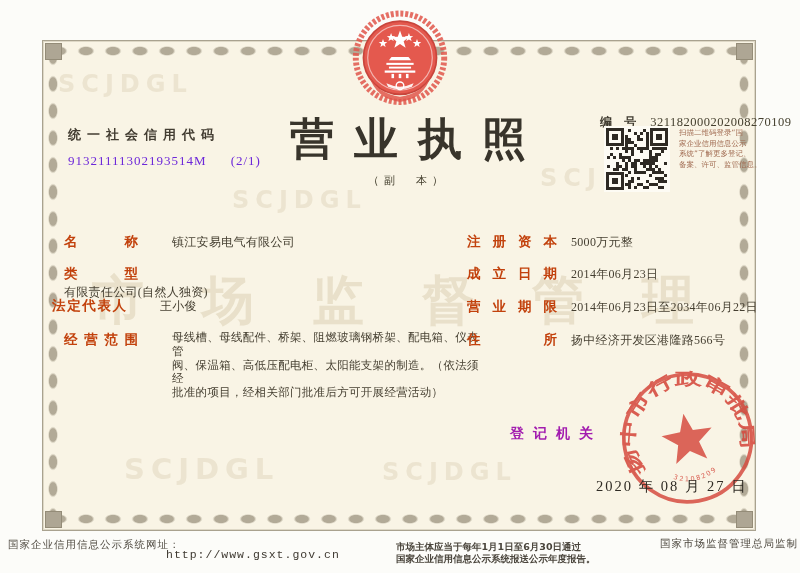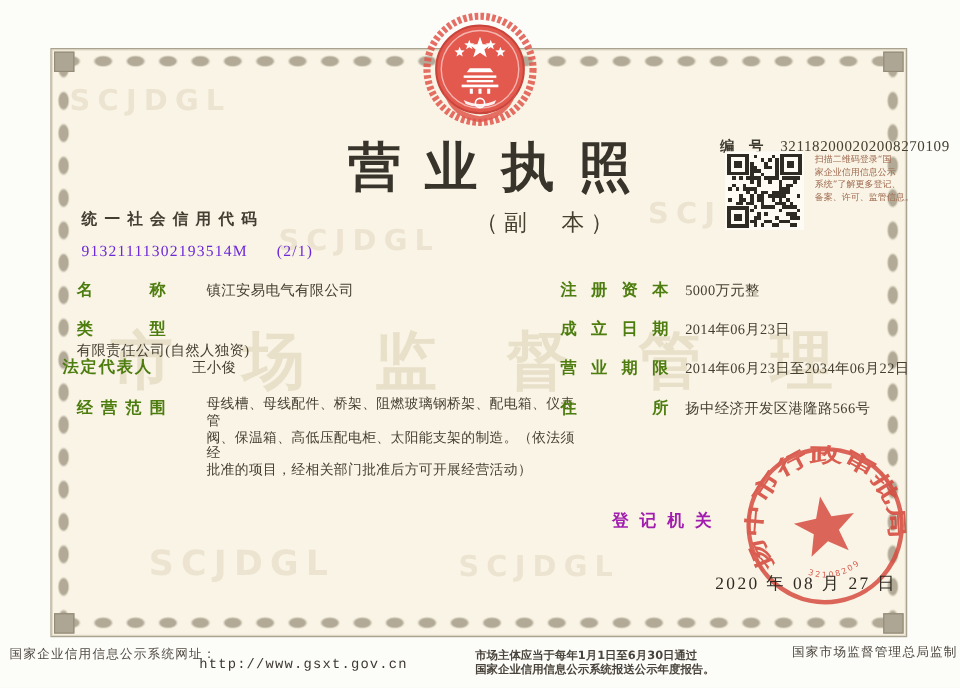--- a/index.html
+++ b/index.html
@@ -27,39 +27,39 @@
 
   
   .wm { position:absolute; color:rgba(186,166,124,.20); font-weight:bold;
         letter-spacing:6px; z-index:2; pointer-events:none; }
   .wm-band { position:absolute; left:92px; top:266px; font-size:52px; letter-spacing:58px;
              color:rgba(196,178,140,.30); font-weight:bold; z-index:2; white-space:nowrap; }
 
   
   .emblem { position:absolute; left:349px; top:10px; z-index:5; }
   .credit-block { position:absolute; left:68px; top:126px; z-index:4; }
-  .credit-label { font-size:13px; font-weight:bold; letter-spacing:6px; color:#433d32;margin-top:48px; }
+  .credit-label { font-size:13px; font-weight:bold; letter-spacing:6px; color:#433d32; }
   .credit-line { margin-top:9px; font-family:"Liberation Serif",serif; font-size:13px;
                  color:#6d28d9; letter-spacing:1px; display:flex; gap:24px; }
   .title { position:absolute; left:258px; top:110px; width:300px; text-align:center;
            font-size:44px; font-weight:900; letter-spacing:20px; text-indent:20px;
            color:#38342b; z-index:4; }
-  .subtitle { position:absolute; left:300px; top:173px; width:216px; text-align:right;
-              font-size:19px; letter-spacing:5px; color:#45402f; z-index:4; }
+  .subtitle { position:absolute; left:300px; top:173px; width:216px; text-align:center;
+              font-size:11px; letter-spacing:5px; color:#45402f; z-index:4; }
   .serial { position:absolute; left:600px; top:98px; z-index:4; font-size:12px; color:#45402f;
             display:flex; gap:10px; align-items:baseline;margin-top:16px; }
   .serial .s-label { font-weight:bold; letter-spacing:4px; color:#3f3a2f; }
   .serial .s-num { font-family:"Liberation Serif",serif; font-size:12.5px; letter-spacing:.5px; }
   .qr-wrap { position:absolute; left:604px; top:126px; z-index:4; display:flex; gap:9px; }
   .qr-caption { width:88px; font-size:7.5px; line-height:10.5px; color:#a06a50;
                 white-space:pre-line; padding-top:2px; }
 
   
   .field { position:absolute; display:flex; z-index:4; }
-  .f-label { font-size:13.5px; font-weight:bold; color:#4d7c0f;
+  .f-label { font-size:13.5px; font-weight:bold; color:#c2410c;
              text-align:justify; text-align-last:justify; }
   .left .f-label { width:74px; margin-right:34px; }
   .right .f-label { width:90px; margin-right:14px; }
   .f-value { font-family:"Liberation Serif",serif; font-size:12px; color:#453f31;
              padding-top:1px; letter-spacing:.3px; }
   .f-value.multiline { white-space:pre-line; font-size:11.5px; line-height:13.8px;
                        width:318px; padding-top:0; }
 
   
   .authority { position:absolute; left:510px; top:425px; font-size:14px; font-weight:bold;

